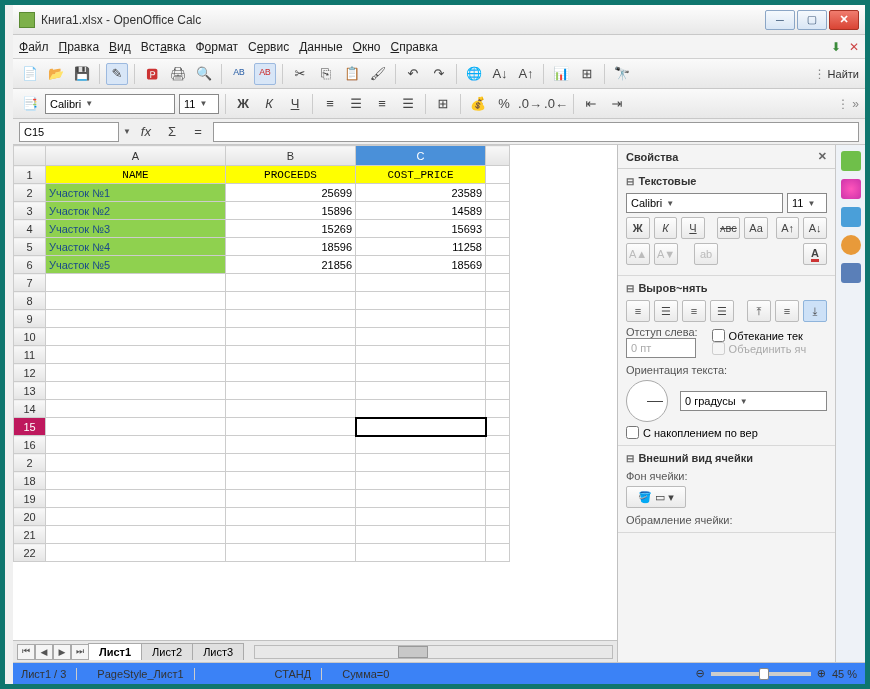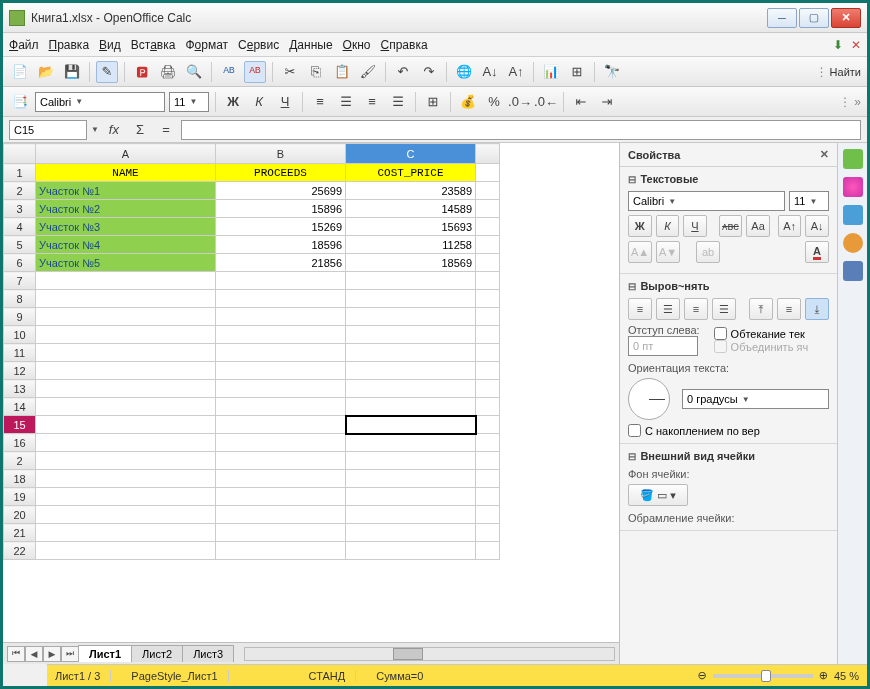--- a/index.html
+++ b/index.html
@@ -1,17 +1,17 @@
 <!DOCTYPE html>
 <html><head>
 <meta charset="utf-8">
 <style>
 * { box-sizing: border-box; margin: 0; padding: 0; font-family: "Segoe UI", Tahoma, sans-serif; }
 body { background: #fff; width: 870px; height: 689px; overflow: hidden; font-size: 12px; }
-.window { width: 870px; height: 689px; border: 3px solid #0f766e; background: #f0f0f0; display: flex; flex-direction: column; }
+.window { width: 870px; height: 689px; border: 5px solid #0f766e; background: #f0f0f0; display: flex; flex-direction: column; padding-left: 8px; }
 .titlebar { height: 30px; background: linear-gradient(#fdfdfd,#e8e8e8); display: flex; align-items: center; padding: 0 6px; border-bottom: 1px solid #c8c8c8; }
 .titlebar .icon { width: 16px; height: 16px; background: #7db04a; margin-right: 6px; border: 1px solid #5a8a33; }
 .titlebar .title { flex: 1; font-size: 12px; color: #333; }
 .winbtns { display: flex; gap: 2px; }
 .winbtn { width: 30px; height: 20px; border: 1px solid #8ba6c6; background: linear-gradient(#f5f9fd,#d9e6f5); border-radius: 2px; display: flex; align-items: center; justify-content: center; color: #3a5577; font-family: Arial; font-size: 11px; }
 .winbtn.close { background: linear-gradient(#f07c6e,#d94434); color: #fff; border-color: #a83224; font-weight: bold; }
 .menubar { height: 24px; background: #f4f4f4; display: flex; align-items: center; padding: 0 6px; gap: 10px; font-size: 12px; color: #222; border-bottom: 1px solid #d0d0d0; }
 .menubar span u { text-decoration: underline; }
 .menubar .right { margin-left: auto; display: flex; gap: 8px; align-items: center; }
 .toolbar { height: 30px; background: linear-gradient(#fafafa,#e8e8e8); border-bottom: 1px solid #c8c8c8; display: flex; align-items: center; padding: 0 6px; gap: 4px; overflow: hidden; }
@@ -36,21 +36,21 @@
 .data-row td.name { background: #8fd14f; color: #1a4a8a; }
 .data-row td.num { text-align: right; }
 .data-row td { border: 1px solid #000; }
 .cursor { outline: 2px solid #000; outline-offset: -1px; }
 .sheettabs { height: 22px; background: #e8e8e8; border-top: 1px solid #c0c0c0; display: flex; align-items: center; padding: 0 4px; gap: 0; font-size: 11px; }
 .navbtn { width: 18px; height: 16px; border: 1px solid #aaa; background: #f5f5f5; display: flex; align-items: center; justify-content: center; font-size: 9px; color: #555; }
 .tab { padding: 2px 10px; background: #e0e0e0; border: 1px solid #aaa; border-bottom: none; margin-left: -1px; }
 .tab.active { background: #fff; font-weight: bold; }
 .hscroll { flex: 1; height: 14px; margin-left: 10px; background: #e8e8e8; border: 1px solid #bbb; position: relative; }
 .hscroll .thumb { position: absolute; left: 40%; width: 30px; height: 100%; background: #c8c8c8; border: 1px solid #999; }
-.statusbar { height: 22px; background: #fde047; border-top: 1px solid #c8c8c8; display: flex; align-items: center; padding: 0 8px; font-size: 11px; color: #333; gap: 20px; margin-left: 44px; }
+.statusbar { height: 22px; background: #3b82f6; border-top: 1px solid #c8c8c8; display: flex; align-items: center; padding: 0 8px; font-size: 11px; color: #333; gap: 20px; }
 .statusbar .cell { border-right: 1px solid #ccc; padding-right: 10px; }
 .statusbar .zoom { margin-left: auto; display: flex; align-items: center; gap: 6px; }
 .slider { width: 100px; height: 4px; background: #ccc; position: relative; }
 .slider .knob { position: absolute; left: 48%; top: -4px; width: 10px; height: 12px; background: #fff; border: 1px solid #888; border-radius: 2px; }
 .sidepanel { width: 218px; background: #f4f4f4; border-left: 1px solid #c0c0c0; display: flex; flex-direction: column; font-size: 11px; }
 .sidehdr { height: 24px; display: flex; align-items: center; padding: 0 8px; font-weight: bold; color: #333; border-bottom: 1px solid #d0d0d0; }
 .sidehdr .x { margin-left: auto; color: #666; cursor: pointer; }
 .section { padding: 6px 8px; border-bottom: 1px solid #d8d8d8; }
 .section .shdr { font-weight: bold; color: #333; display: flex; align-items: center; margin-bottom: 6px; }
 .section .shdr::before { content: "⊟"; margin-right: 4px; color: #666; font-size: 10px; }
@@ -166,21 +166,21 @@
     <div class="tbtn">%</div>
     <div class="tbtn">.0→</div>
     <div class="tbtn">.0←</div>
     <div class="sep"></div>
     <div class="tbtn">⇤</div>
     <div class="tbtn">⇥</div>
     <span style="margin-left:auto;color:#888">⋮ »</span>
   </div>
 
   <div class="addrbar">
-    <input type="text" style="width: 78px;" value="C15">
+    <input type="text" style="width: 100px;" value="C15">
     <span style="font-size:8px;color:#555">▼</span>
     <div class="tbtn">
         <i>fx</i>
       </div>
     <div class="tbtn">Σ</div>
     <div class="tbtn">=</div>
     <input type="text" style="flex: 1 1 0%;">
   </div>
 
   <div class="content">

